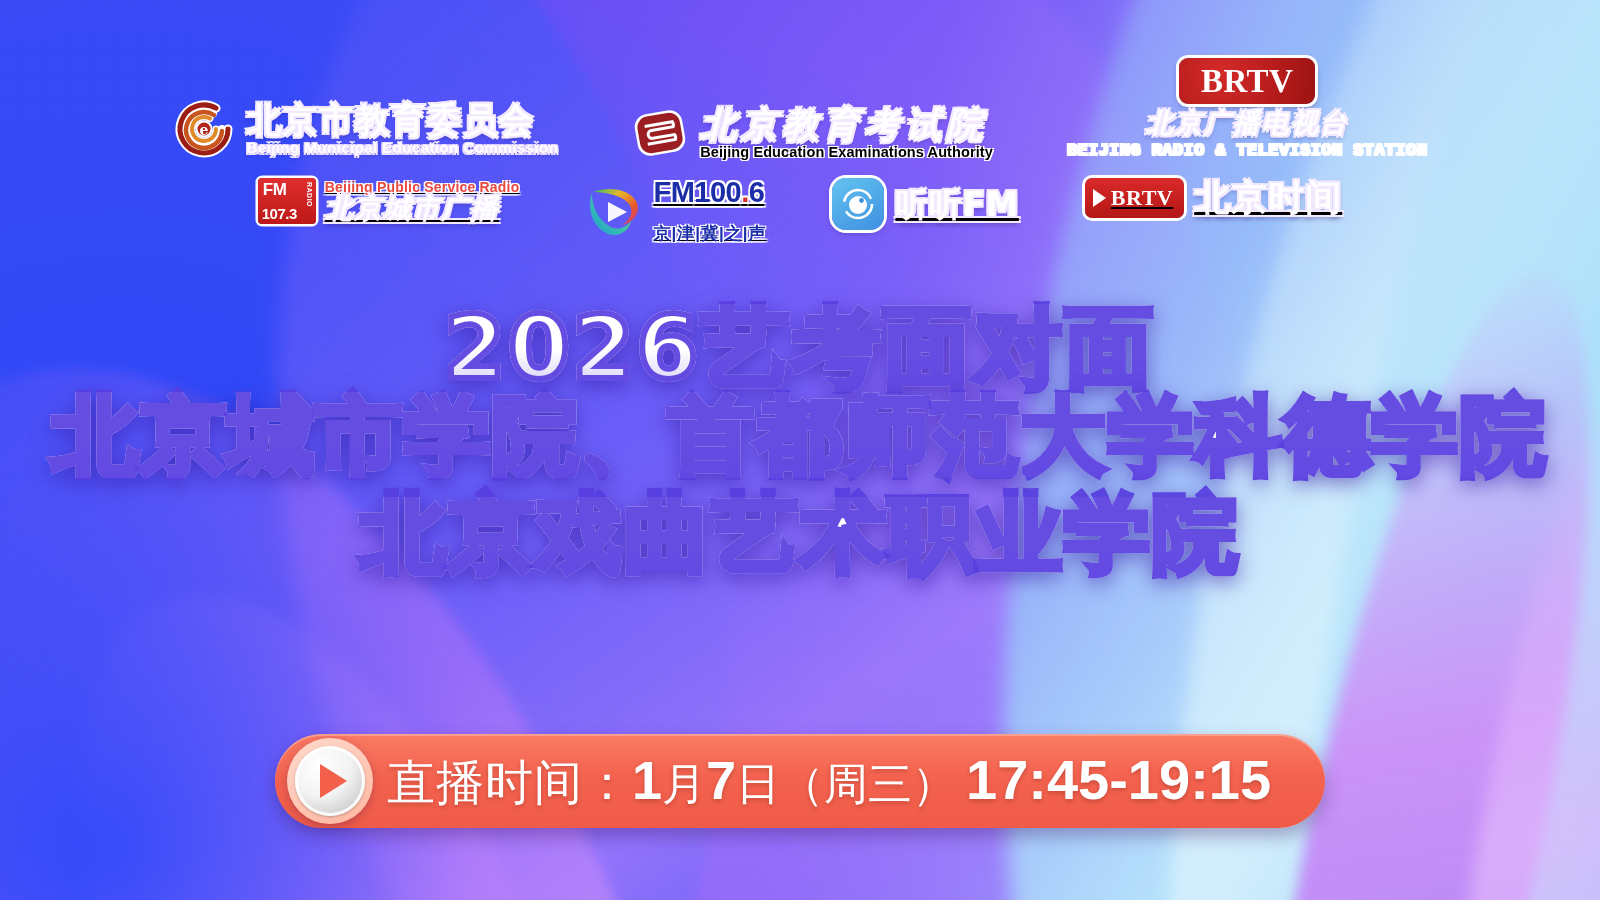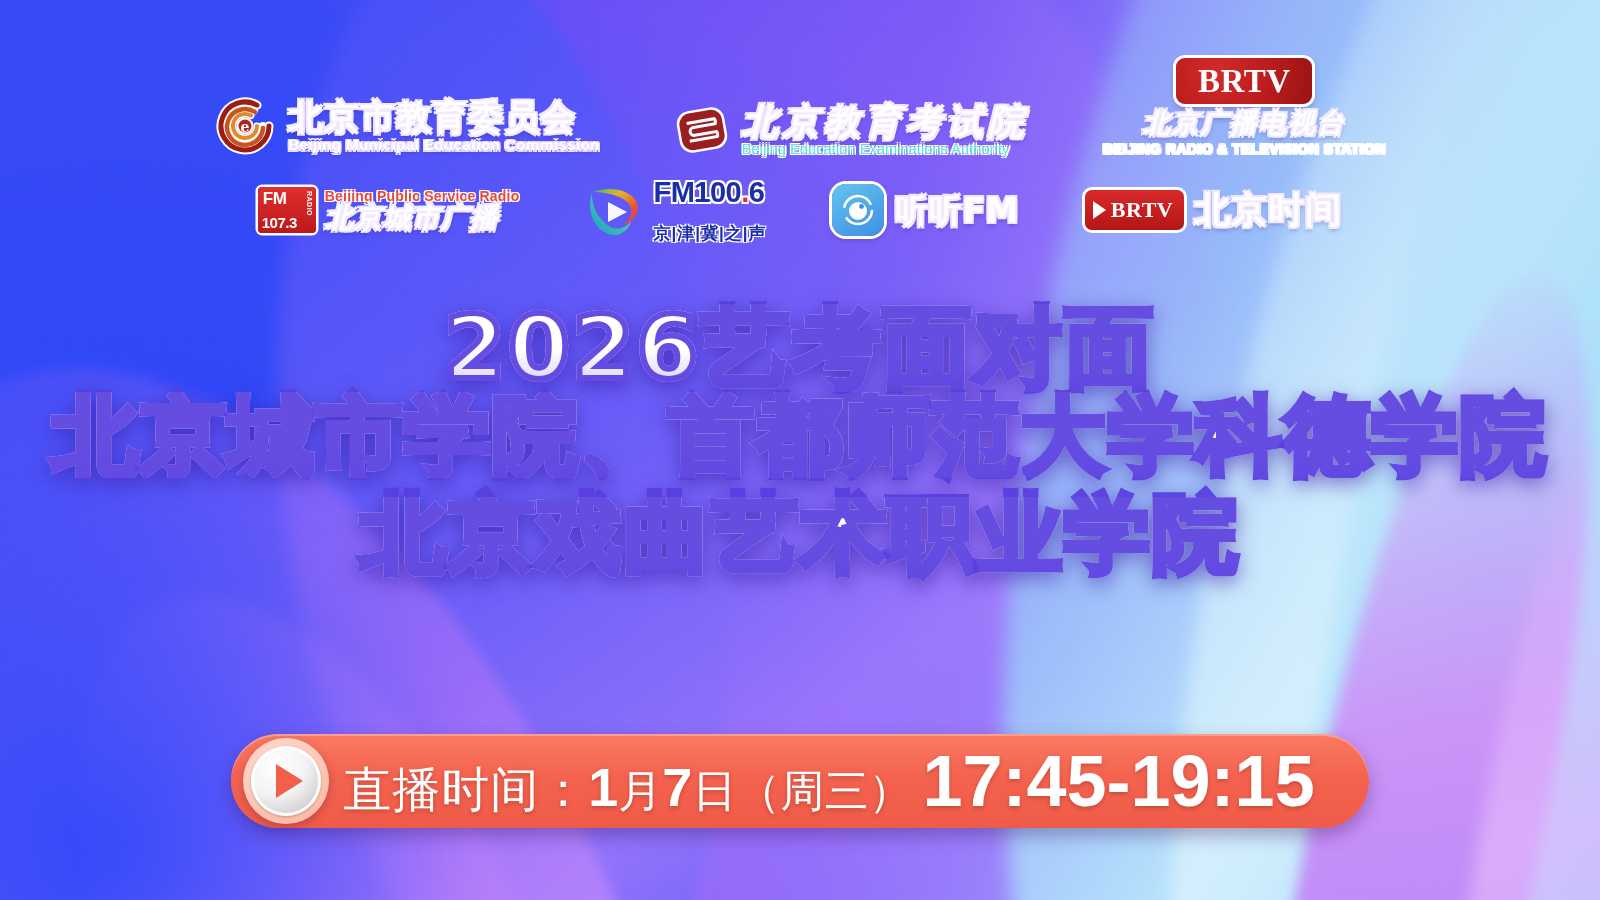--- a/index.html
+++ b/index.html
@@ -96,21 +96,21 @@
   .noise{
     position:absolute; inset:0; opacity:.18; mix-blend-mode:overlay;
     background-image:
       repeating-linear-gradient(0deg,rgba(255,255,255,.06) 0 1px,rgba(0,0,0,0) 1px 3px),
       repeating-linear-gradient(90deg,rgba(255,255,255,.05) 0 1px,rgba(0,0,0,0) 1px 3px);
   }
 
   
   .logo-row{ position:absolute; left:0; right:0; display:flex; justify-content:center; align-items:flex-end; }
   #logo-row-1{ top:58px; gap:74px; }
-  #logo-row-2{ top:178px; gap:66px; align-items:center; }
+  #logo-row-2{ top:178px; gap:66px; align-items:flex-start;text-decoration:underline; }
 
   .logo{ display:flex; align-items:center; }
 
   
   .bmec{ gap:12px; }
   .bmec-mark{ position:relative; width:62px; height:62px; flex:none; }
   .bmec-txt{ display:flex; flex-direction:column; gap:2px; }
   .cn-heavy{
     font-family:"DejaVu Sans","Liberation Sans",sans-serif;
     font-weight:700; color:#fff; letter-spacing:1px; line-height:1;
@@ -122,38 +122,38 @@
   .bmec-cn{ font-size:35px; }
   .bmec-en{
     font-size:15.5px; font-weight:700; color:#fff; letter-spacing:.2px; line-height:1;
     text-shadow:-1.5px -1.5px 0 #efe2ff,1.5px -1.5px 0 #efe2ff,-1.5px 1.5px 0 #efe2ff,1.5px 1.5px 0 #efe2ff,0 2px 4px rgba(40,20,110,.4);
   }
 
   
   .beea{ gap:12px; }
   .beea-mark{ width:56px; height:54px; flex:none; }
   .beea-cn{ font-size:36px; font-style:italic; letter-spacing:5px; }
-  .beea-en{ font-size:14.5px; font-weight:400; color:#5eead4; letter-spacing:.1px; line-height:1;
+  .beea-en{ font-size:14.5px; font-weight:700; color:#000000; letter-spacing:.1px; line-height:1;
     text-shadow:-1.4px -1.4px 0 #fff,1.4px -1.4px 0 #fff,-1.4px 1.4px 0 #fff,1.4px 1.4px 0 #fff, 0 0 1px #2b1170;}
 
   
   .brtv{ flex-direction:column; align-items:center; gap:5px; }
   .brtv-badge{
     width:136px; height:46px; border-radius:9px; flex:none;
     background:radial-gradient(circle at 30% 30%, #d42a2a 0%, #b51b1b 60%, #9c1313 100%);
     display:flex; align-items:center; justify-content:center;
     box-shadow:0 0 0 3px #fff, 0 3px 7px rgba(40,10,60,.45);
   }
   .brtv-badge span{
     font-family:"Liberation Serif","DejaVu Serif",serif;
     font-size:33px; font-weight:700; color:#fff; letter-spacing:.5px; line-height:1;
   }
   .brtv-cn{ font-size:27px; font-style:italic; letter-spacing:2px; }
-  .brtv-en{ font-size:14px; font-weight:700; color:#fff; letter-spacing:.4px;
-    text-shadow:-1.2px -1.2px 0 #fff,1.2px -1.2px 0 #fff,-1.2px 1.2px 0 #fff,1.2px 1.2px 0 #fff,0 0 1px #2b1170; }
+  .brtv-en{ font-size:17px; font-weight:700; color:#fff; letter-spacing:.4px;
+    text-shadow:-1.2px -1.2px 0 #fff,1.2px -1.2px 0 #fff,-1.2px 1.2px 0 #fff,1.2px 1.2px 0 #fff,0 0 1px #2b1170;font-family:Liberation Mono, monospace; }
 
   
   .fm1073{ gap:9px; }
   .fm1073-mark{
     width:58px; height:46px; flex:none; border-radius:4px;
     background:linear-gradient(180deg,#e02f2f,#bd1818);
     box-shadow:0 0 0 2.5px #fff;
     display:flex; align-items:center; justify-content:center; position:relative;
   }
   .fm1073-mark .fm-l1{ position:absolute; top:3px; left:5px; font-size:17px; font-weight:700; color:#fff; line-height:1; letter-spacing:-.5px;}
@@ -246,21 +246,21 @@
     border-bottom:17px solid transparent;
   }
   .pill-text{
     display:flex; align-items:baseline; white-space:nowrap; color:#fff;
     text-shadow:0 2px 4px rgba(130,40,30,.4);
   }
   .pt-label{ font-family:"DejaVu Sans","Liberation Sans",sans-serif; font-size:48px; font-weight:400; letter-spacing:1px; }
   .pt-num{ font-size:54px; font-weight:700; letter-spacing:0px; }
   .pt-cn{ font-family:"DejaVu Sans","Liberation Sans",sans-serif; font-size:44px; font-weight:400; }
   .pt-week{ font-family:"DejaVu Sans","Liberation Sans",sans-serif; font-size:44px; font-weight:400; }
-  .pt-time{ font-size:72px; font-weight:700; letter-spacing:0px; margin-left:10px; }
+  .pt-time{ font-size:56px; font-weight:700; letter-spacing:0px; margin-left:10px; }
 </style>
 </head>
 <body>
 
 <div id="stage">
 
   <div class="bg">
     <div class="bg-base"></div>
     <div class="arc arc-cyanA"></div>
     <div class="arc arc-cyanB"></div>

